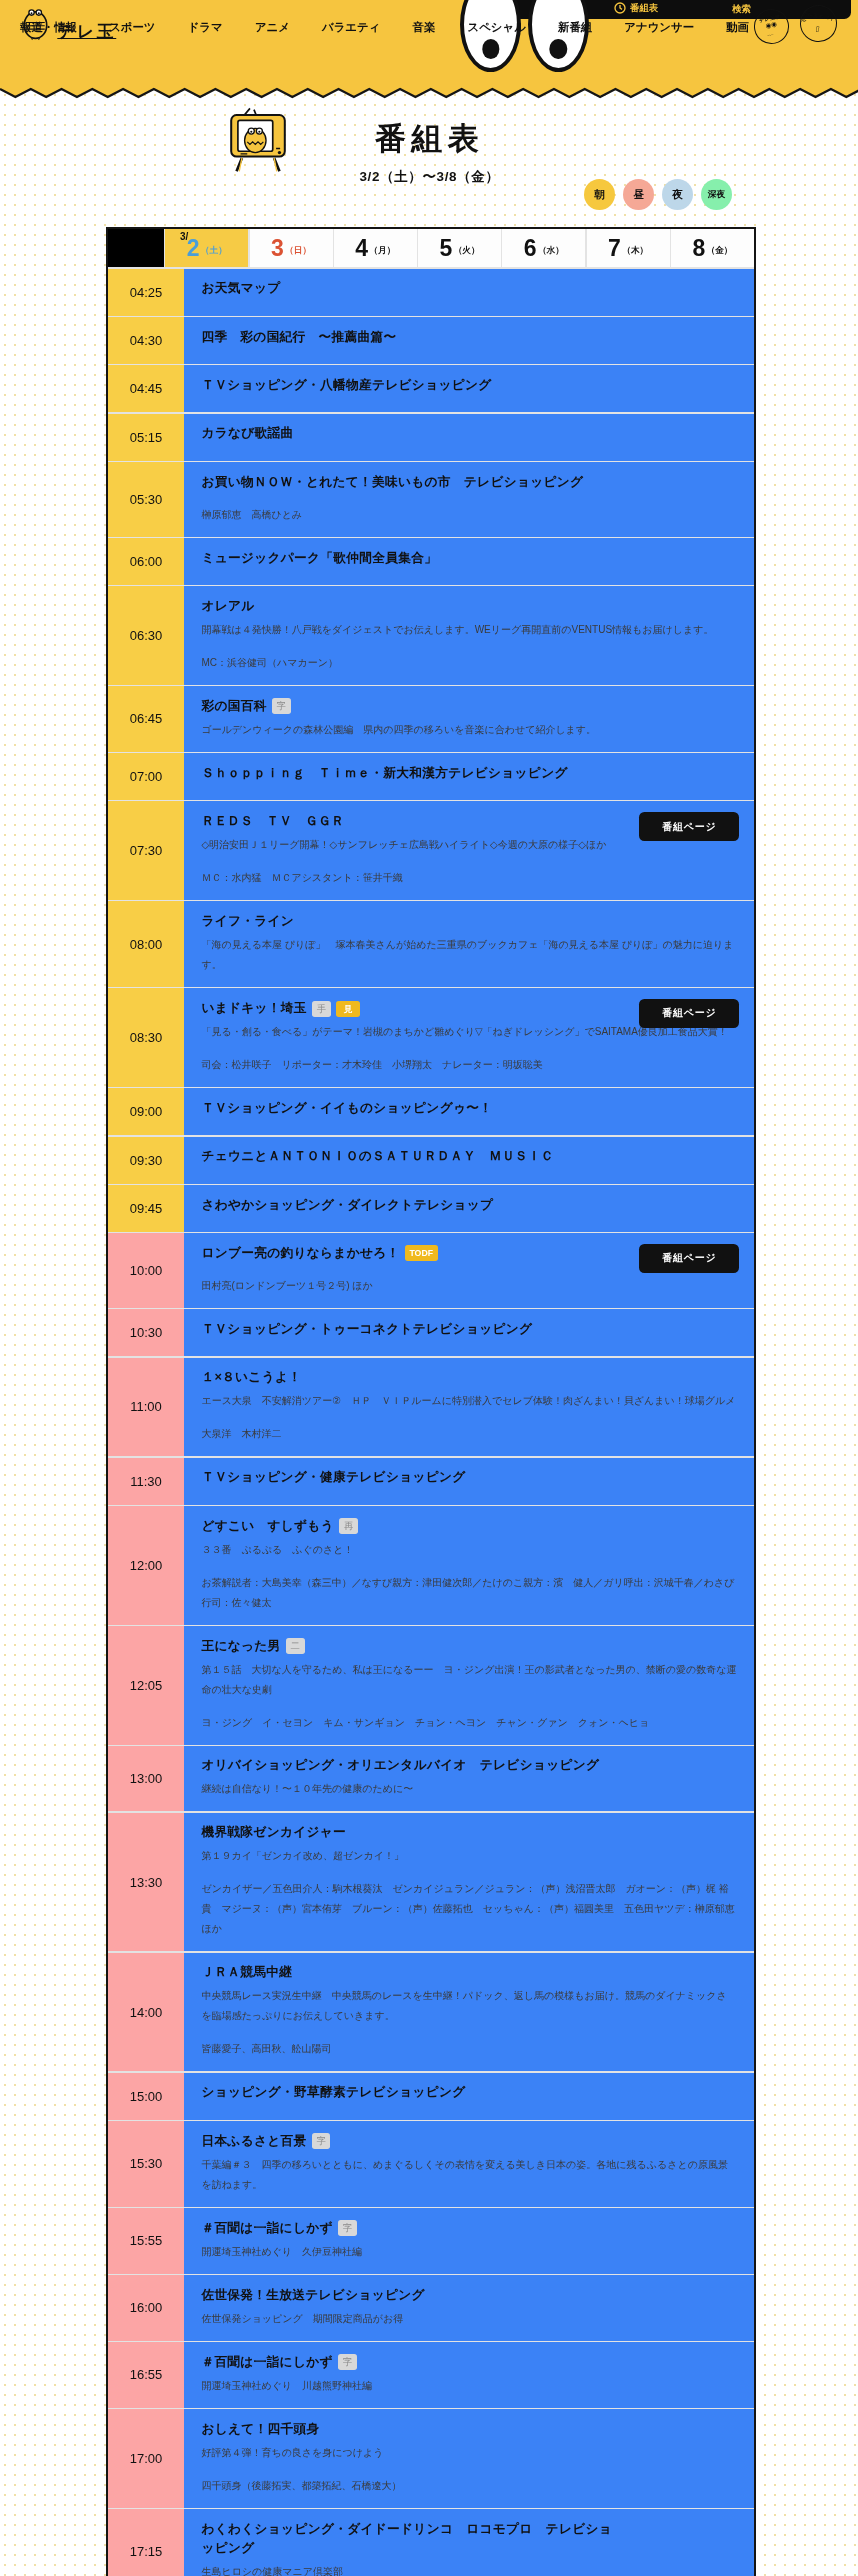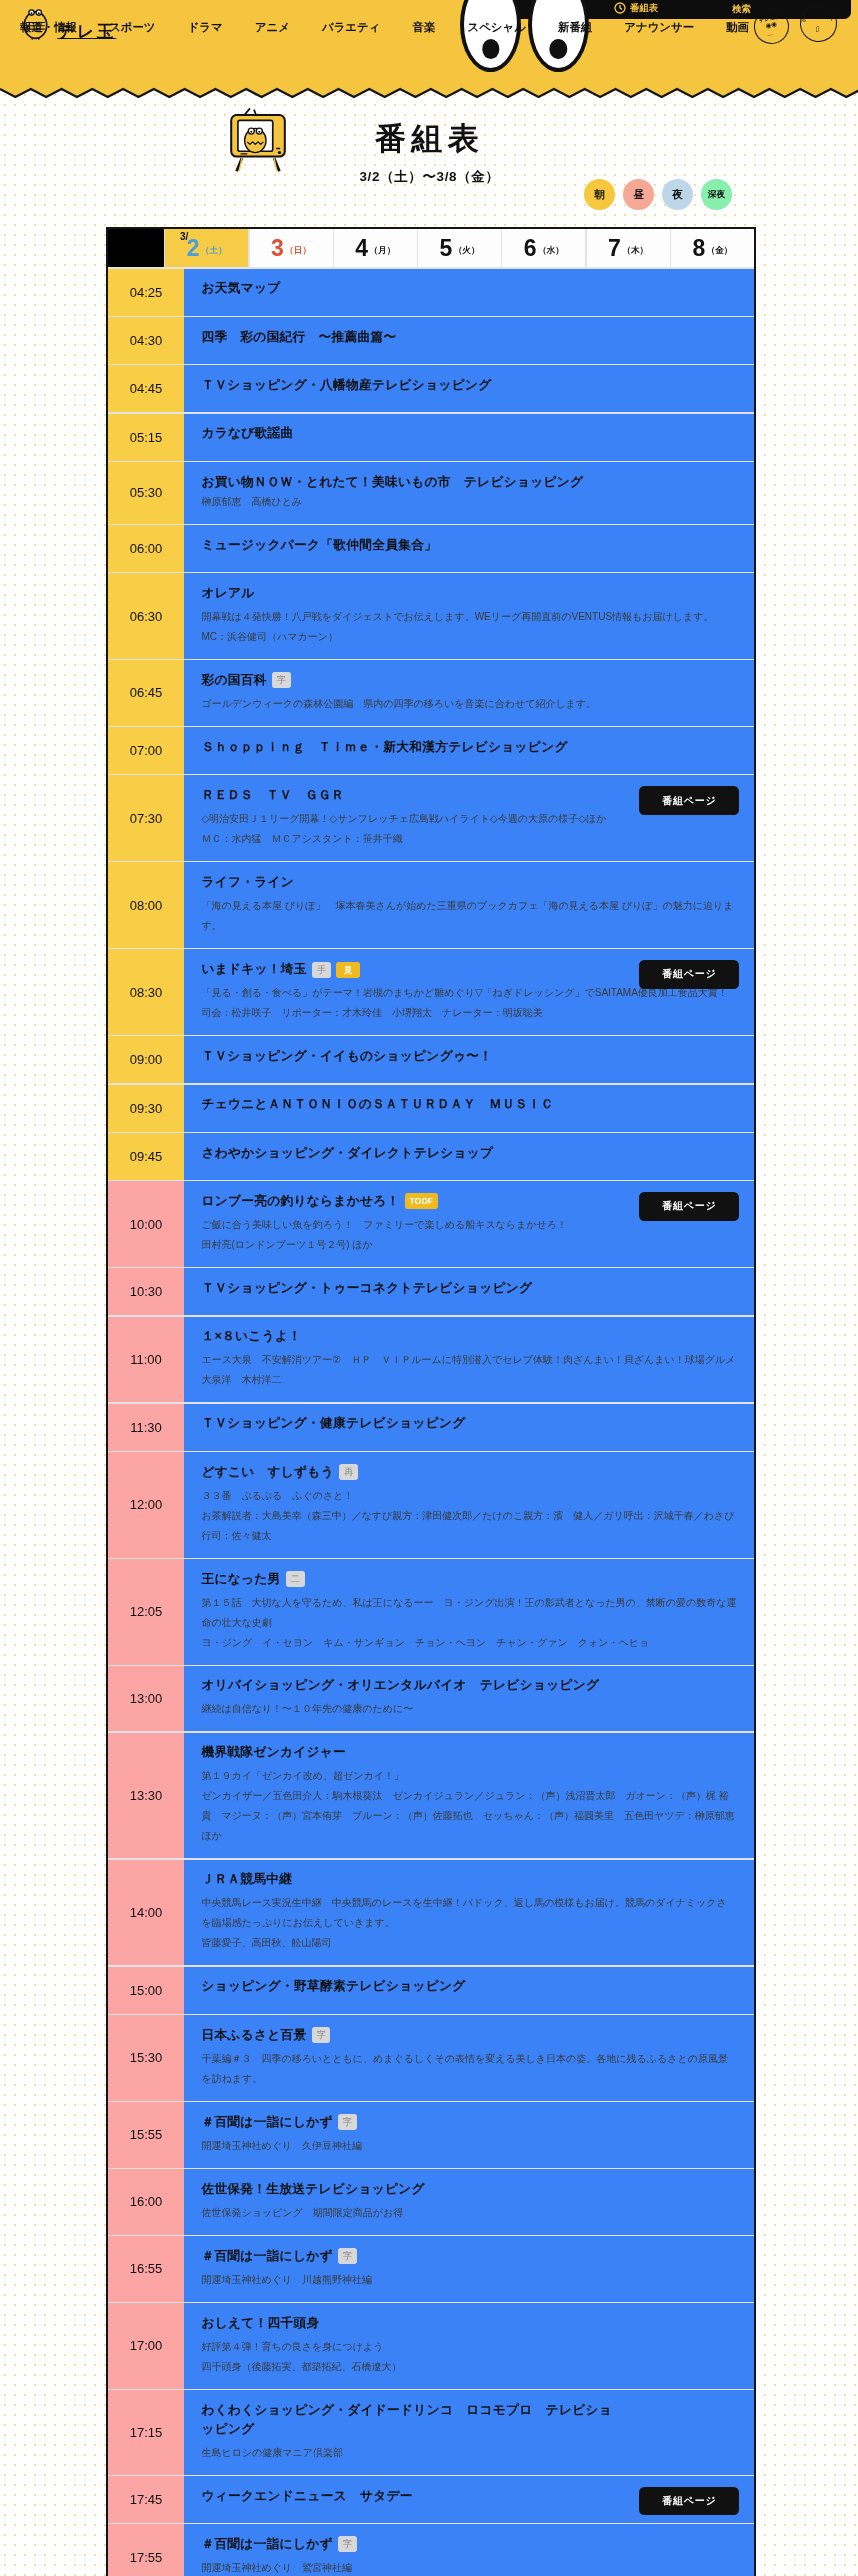--- a/index.html
+++ b/index.html
@@ -57,21 +57,21 @@
   .ptime.n{background:#fca5a5;}
   .ptime.e{background:#BFDAEC;}
   .pcell{flex:1;background:#3b82f6;position:relative;padding:10.7px 17.4px 12px;box-sizing:border-box;min-height:47px;}
   .ptitle-line{display:flex;align-items:center;flex-wrap:wrap;padding-right:114px;}
   .ptitle{font-size:12.7px;font-weight:700;letter-spacing:0.3px;line-height:19px;}
   .badge{display:inline-block;min-width:14.7px;height:16px;line-height:16px;text-align:center;border-radius:2.7px;
     font-size:9.4px;margin-left:5.3px;padding:0 2px;font-weight:400;}
   .badge.gray{background:#D8D8D8;color:#8a8a8a;}
   .badge.yellow{background:#F0B91E;color:#fff;font-size:8.7px;font-weight:700;padding:0 4.7px;}
   .pdesc,.pcast{font-size:10px;color:#3a3a3a;line-height:20px;margin-top:4px;}
-  .pcast{margin-top:0;}
+  .pcast{margin-top:13px;}
   .pbtn{position:absolute;right:14.7px;top:10.7px;background:#111;color:#fff;border:none;border-radius:5.3px;
     font-size:10px;font-weight:700;letter-spacing:0.7px;padding:7.4px 23px;cursor:pointer;font-family:inherit;}
 </style>
 </head>
 <body>
 
 <header class="site-header">
   <div class="logo">
     <span>
       <svg width="33" height="37" viewBox="0 0 50 56">
@@ -378,21 +378,20 @@
     </div>
   </div>
 
   <div class="prow">
     <div class="ptime n">10:00</div>
     <div class="pcell">
       <div class="ptitle-line">
         <span class="ptitle">ロンブー亮の釣りならまかせろ！</span>
       <span class="badge yellow">TODF</span>
             </div>
-      <div class="pdesc">ご飯に合う美味しい魚を釣ろう！　ファミリーで楽しめる船キスならまかせろ！</div>
       <div class="pcast">田村亮(ロンドンブーツ１号２号) ほか</div>
       <button class="pbtn">番組ページ</button>
     </div>
   </div>
 
   <div class="prow">
     <div class="ptime n">10:30</div>
     <div class="pcell">
       <div class="ptitle-line">
         <span class="ptitle">ＴＶショッピング・トゥーコネクトテレビショッピング</span>

